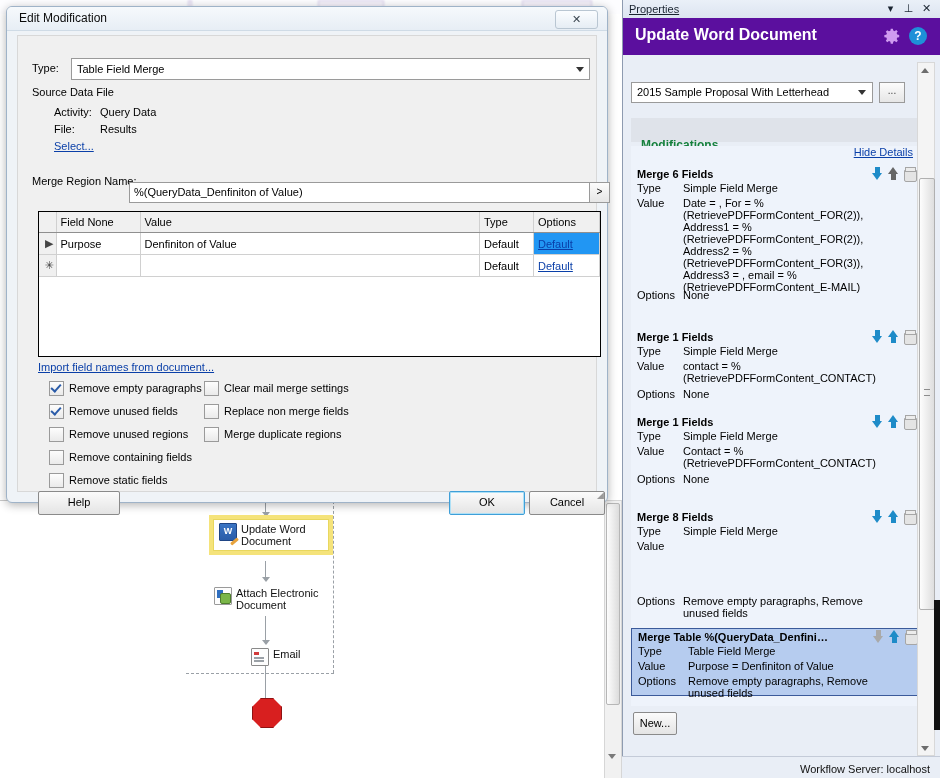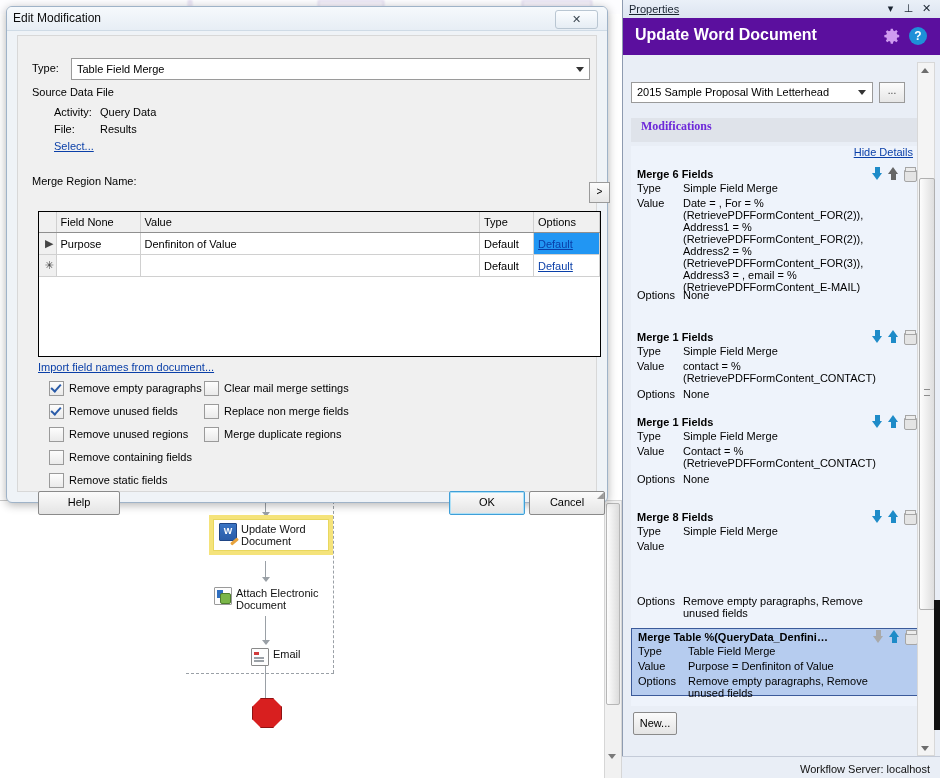--- a/index.html
+++ b/index.html
@@ -38,21 +38,21 @@
      clip-path:polygon(30% 0,70% 0,100% 30%,100% 70%,70% 100%,30% 100%,0 70%,0 30%);}
   
   .cv-sb{position:absolute;background:#f1f1f1;border:1px solid #d6d6d6;}
   .cv-thumb{position:absolute;background:linear-gradient(90deg,#fdfdfd,#dcdcdc);border:1px solid #b6b6b6;border-radius:2px;}
   .cv-arrow{position:absolute;width:0;height:0;border-left:4px solid transparent;border-right:4px solid transparent;}
 
   
   #dlg{position:absolute;left:6px;top:6px;width:600px;height:495px;
        background:#eff3f7;border:1px solid #9fb3c8;border-radius:6px;
        box-shadow:0 2px 10px rgba(0,0,0,.30);}
-  #dlg-title{height:23px;line-height:23px;padding-left:6px;font-size:12px;color:#0b0b0b;
+  #dlg-title{height:23px;line-height:23px;padding-left:12px;font-size:12px;color:#0b0b0b;
        background:linear-gradient(#f6f9fc,#e7eef5);border-radius:5px 5px 0 0;border-bottom:1px solid #cfdbe6;}
   #dlg-close{position:absolute;right:9px;top:3px;width:41px;height:17px;border:1px solid #b9c6d2;border-radius:3px;
        background:linear-gradient(#fbfdff,#e6edf4);display:flex;align-items:center;justify-content:center;
        font-size:11px;color:#3b4650;}
   #dlg-body{position:absolute;left:10px;top:28px;width:578px;height:455px;background:#f0f0f0;border:1px solid #d8d8d8;}
   .lbl{position:absolute;font-size:11px;color:#000;white-space:nowrap;}
   .lnk{color:#0a3fa8;text-decoration:underline;cursor:pointer;}
   #type-combo{position:absolute;left:53px;top:22px;width:517px;height:20px;background:#fff;border:1px solid #9a9a9a;
        display:flex;align-items:center;}
   #type-combo .val{padding-left:5px;flex:1;}
@@ -97,21 +97,21 @@
      background:#1e90d8;color:#fff;font-size:12px;font-weight:bold;text-align:center;line-height:18px;}
   #src-row{position:absolute;left:0;top:52px;width:300px;height:17px;background:#e9eef6;overflow:hidden;}
   #src-row .l{position:absolute;left:8px;top:1px;font-size:11px;}
   #src-combo{position:absolute;left:56px;top:-2px;width:222px;height:18px;background:#e3e3e3;border:1px solid #b5b5b5;}
   #src-combo .v{position:absolute;left:5px;top:2px;font-size:11px;color:#333;}
   #doc-combo{position:absolute;left:8px;top:82px;width:240px;height:19px;background:#fff;border:1px solid #9a9a9a;}
   #doc-combo .v{position:absolute;left:5px;top:3px;font-size:11px;}
   #doc-browse{position:absolute;left:256px;top:82px;width:24px;height:19px;border:1px solid #9a9a9a;
       background:linear-gradient(#fcfcfc,#e6e6e6);text-align:center;line-height:16px;font-size:10px;color:#444;}
   #mods-head{position:absolute;left:8px;top:118px;width:288px;height:24px;background:#dfe3ea;}
-  #mods-head .t{position:absolute;left:10px;top:1px;font-size:12px;font-weight:bold;color:#6d28d9;font-family:Liberation Serif, serif;}
+  #mods-head .t{position:absolute;left:10px;top:20px;font-size:12px;font-weight:bold;color:#15803d;}
   #mods-list{position:absolute;left:8px;top:146px;width:288px;height:560px;background:#eef3fb;overflow:hidden;}
   #hide-details{position:absolute;right:6px;top:0px;font-size:11px;color:#0a3fa8;text-decoration:underline;}
   .mod{position:absolute;left:0;width:288px;}
   .mod.sel{background:#b6ccef;border:1px solid #3b5a9a;}
   .mod .mtitle{position:absolute;left:6px;top:2px;font-size:11px;font-weight:bold;color:#000;white-space:nowrap;}
   .mod .row-k{position:absolute;left:6px;font-size:11px;}
   .mod .row-v{position:absolute;left:52px;font-size:11px;line-height:12px;width:212px;}
   .mod.sel .row-v{left:56px;width:208px;}
   .mod .acts{position:absolute;right:4px;top:1px;display:flex;gap:5px;align-items:center;}
   .arr{width:11px;height:13px;position:relative;}
@@ -206,20 +206,21 @@
     </div>
 
     <span class="lbl" style="left:14px;top:50px;">Source Data File</span>
     <span class="lbl" style="left:36px;top:70px;">Activity:</span>
     <span class="lbl" style="left:82px;top:70px;">Query Data</span>
     <span class="lbl" style="left:36px;top:87px;">File:</span>
     <span class="lbl" style="left:82px;top:87px;">Results</span>
     <span class="lbl lnk" style="left:36px;top:104px;">Select...</span>
 
     <span class="lbl" style="left:14px;top:139px;">Merge Region Name:</span>
+    <div id="merge-input">%(QueryData_Denfiniton of Value)</div>
     <div id="merge-btn">&gt;</div>
 
     <div id="grid">
       <table>
         <colgroup>
             <col style="width:17px">
             <col style="width:84px">
             <col>
             <col style="width:54px">
             <col style="width:66px">

